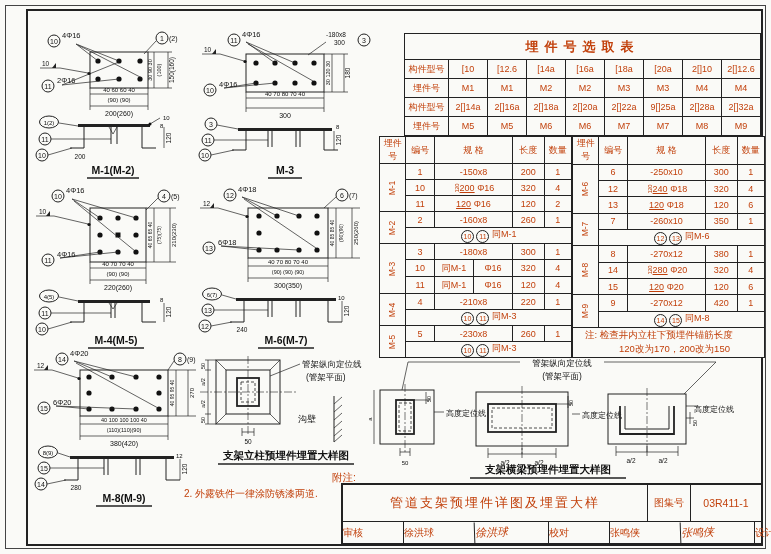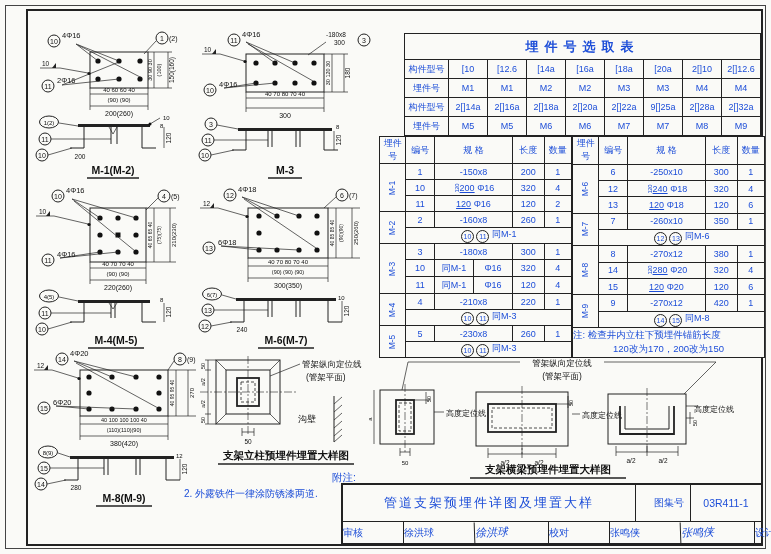--- a/index.html
+++ b/index.html
@@ -1,41 +1,41 @@
 <!DOCTYPE html>
 <html><head>
 <meta charset="utf-8">
 <style>
   html,body{margin:0;padding:0;background:#888;}
-  .sheet{position:relative;width:771px;height:554px;background:#fafaf7;font-family:"Liberation Sans",sans-serif;color:#1d4ed8;overflow:hidden;}
+  .sheet{position:relative;width:771px;height:554px;background:#fafaf7;font-family:"Liberation Sans",sans-serif;color:#c2410c;overflow:hidden;}
   .frame-outer{position:absolute;inset:5px;border:1px solid #444;}
   .frame-main{position:absolute;left:26px;top:9px;right:8px;bottom:8px;border:2px solid #222;background:transparent;}
   
   table{border-collapse:collapse;table-layout:fixed;background:#fafaf7;}
   td,th{border:1px solid #222;text-align:center;vertical-align:middle;padding:0;font-weight:normal;overflow:hidden;}
   .sel{position:absolute;left:404px;top:33px;width:356px;font-size:9px;}
   .sel td,.sel th{height:18px;}
   .sel .ttl{height:25px;font-size:13px;font-weight:bold;letter-spacing:6px;}
   .pt-wrap{position:absolute;left:379px;top:136px;display:flex;}
   .pt{width:193px;font-size:9px;}
   .pt td,.pt th{height:15px;}
   .pt th{font-size:9px;}
   .vcell span{display:inline-block;transform:rotate(-90deg);font-size:8.5px;white-space:nowrap;}
   .un{text-decoration:underline;}
   .vleg{display:inline-block;transform:rotate(-90deg);font-size:6px;width:7px;letter-spacing:-0.5px;}
   .circ{display:inline-block;width:11px;height:11px;line-height:11px;border:1px solid #222;border-radius:50%;font-size:7px;text-align:center;vertical-align:-2px;}
   .refspec{display:flex;align-items:stretch;height:100%;}
   .refspec span{flex:1;line-height:16px;}
   .refspec .refl{border-right:1px solid #222;}
-  .notecell{height:32px;font-size:9.5px;text-align:left;padding-left:0;line-height:1.5;}
+  .notecell{height:32px;font-size:9.5px;text-align:left;padding-left:12px;line-height:1.5;}
   
   .tblock{position:absolute;left:341px;top:483px;width:422px;height:62px;border:2px solid #222;display:flex;flex-direction:column;background:#fafaf7;box-sizing:border-box;}
   .t-top{flex:1;display:flex;min-height:0;}
   .t-main{flex:1;display:flex;flex-direction:column;justify-content:center;align-items:center;font-size:13px;line-height:1.3;letter-spacing:2px;}
-  .t-lab{width:42px;border-left:1px solid #222;display:flex;align-items:center;justify-content:center;font-size:10px;padding-left:12px;}
+  .t-lab{width:42px;border-left:1px solid #222;display:flex;align-items:center;justify-content:center;font-size:10px;}
   .t-val{width:70px;border-left:1px solid #222;display:flex;align-items:center;justify-content:center;font-size:10.5px;}
   .t-bot{height:21px;border-top:1px solid #222;display:flex;align-items:stretch;font-size:10px;gap:40px;}
   .t-bot>div{display:flex;align-items:center;justify-content:center;border-left:1px solid #222;overflow:visible;white-space:nowrap;}
   .t-bot>div:first-child{border-left:none;}
   .c28{width:28px;}.c40{width:40px;}.c46{width:46px;}
   .cflex{flex:1;min-width:0;}
   .c42{width:42px;}.c70{width:70px;}
   .sig{font-family:"DejaVu Serif",serif;font-style:italic;font-size:11px;transform:rotate(-2deg);}
   
   .notes{position:absolute;left:184px;top:469px;width:172px;font-size:10px;line-height:1.55;z-index:3;}

